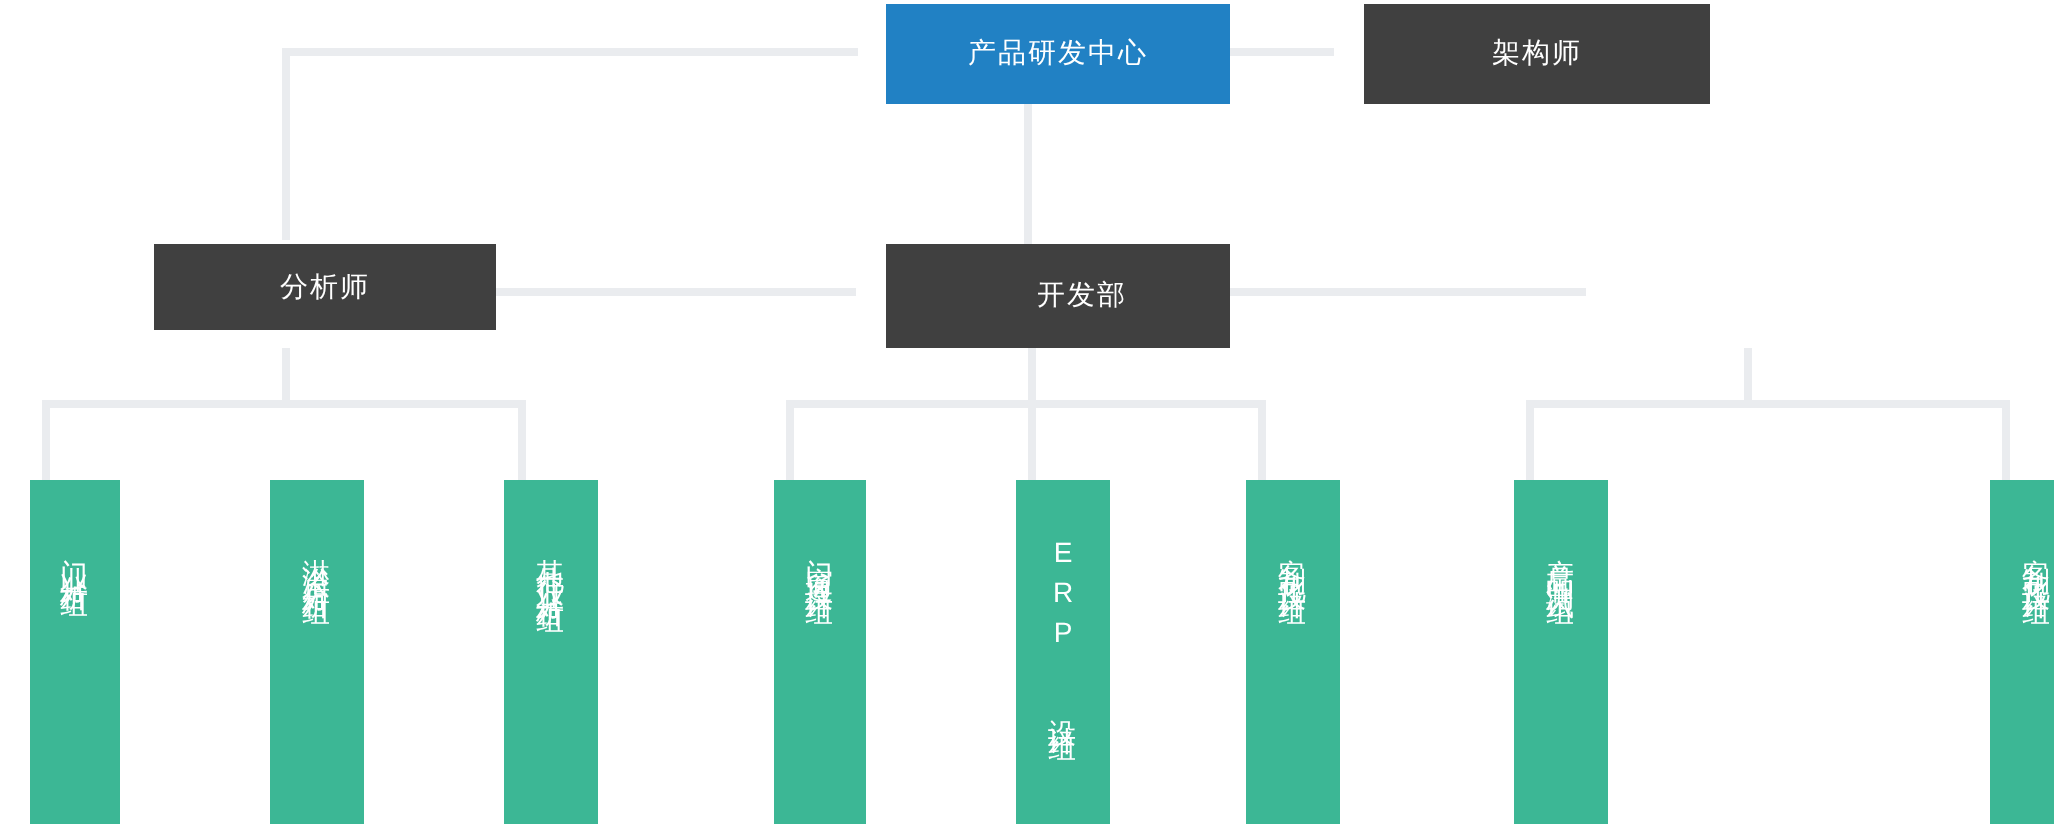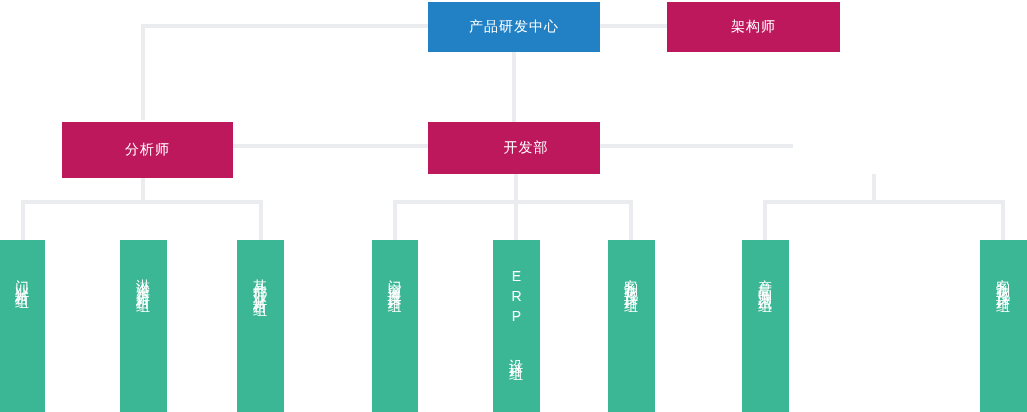--- a/index.html
+++ b/index.html
@@ -18,23 +18,24 @@
   .node {
     position: absolute;
     display: flex;
     align-items: center;
     justify-content: center;
     color: #ffffff;
     font-size: 14px;
     letter-spacing: 1px;
     box-sizing: border-box;
     cursor: default;
+    margin-left: 15px;
   }
   .node.root { background: #2181c4; }
-  .node.dept { background: #be185d; }
+  .node.dept { background: #404040; }
   .node.group {
     background: #3cb795;
     writing-mode: vertical-lr;
     text-orientation: upright;
     letter-spacing: 4px;
     justify-content: flex-start;
     padding-top: 28px;
   }
   .node.group span { display: block; }
 </style>
@@ -62,21 +63,21 @@
   <div class="line" style="left:629px; top:200px; width:4px;   height:40px;"></div>
 
   <div class="line" style="left:872px; top:174px; width:4px;   height:30px;"></div>
   <div class="line" style="left:763px; top:200px; width:242px; height:4px;"></div>
   <div class="line" style="left:763px; top:200px; width:4px;   height:40px;"></div>
   <div class="line" style="left:1001px;top:200px; width:4px;   height:40px;"></div>
 
   <div class="node root" style="left:428px; top:2px; width:172px; height:50px;">产品研发中心</div>
   <div class="node dept" style="left:667px; top:2px; width:173px; height:50px;">架构师</div>
 
-  <div class="node dept" style="left:62px; top:122px; width:171px; height:56px;">分析师</div>
+  <div class="node dept" style="left:62px; top:122px; width:171px; height:43px;">分析师</div>
   <div class="node dept" style="left:428px; top:122px; width:172px; height:52px;padding-left:24px;">开发部</div>
 
   <div class="node group" style="left:0px; top:240px; width:45px; height:172px;">
     <span>门业分析组</span>
   </div>
   <div class="node group" style="left:120px; top:240px; width:47px; height:172px;">
     <span>淋浴房分析组</span>
   </div>
   <div class="node group" style="left:237px; top:240px; width:47px; height:172px;">
     <span>其他行业分析组</span>

